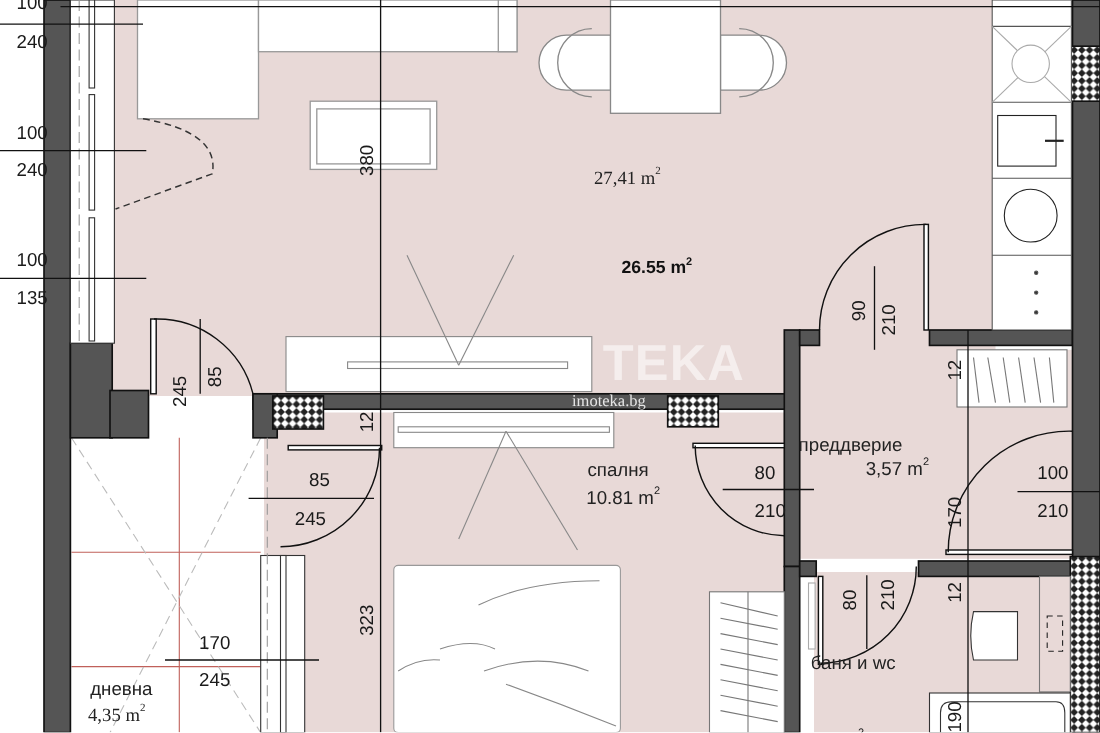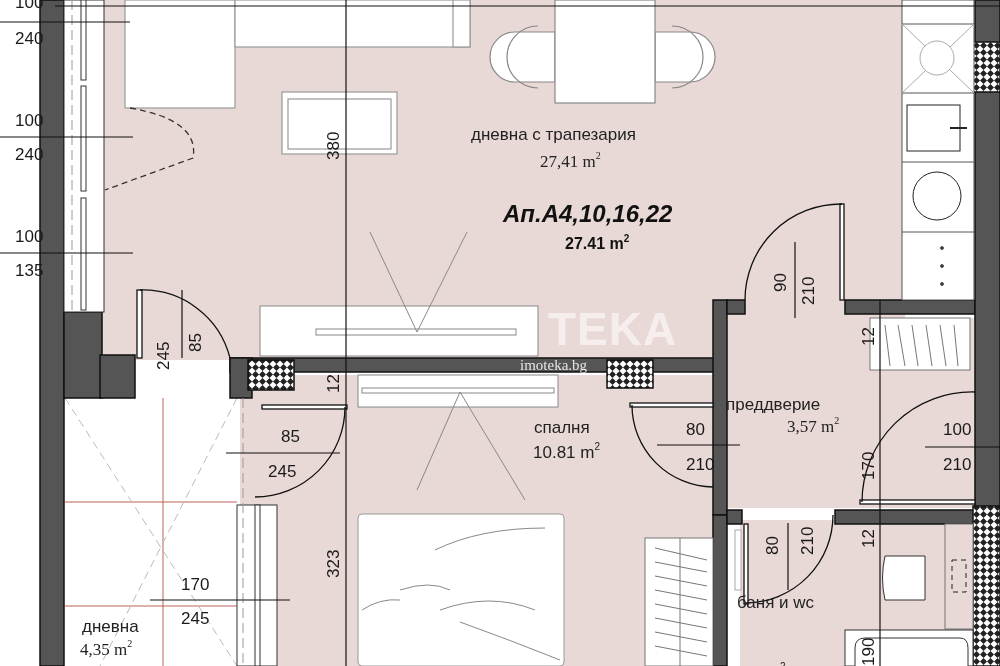--- a/index.html
+++ b/index.html
@@ -196,31 +196,29 @@
       <line x1="657" y1="445" x2="740" y2="445"></line>
       <line x1="925" y1="447" x2="1000" y2="447"></line>
       <line x1="788" y1="523" x2="788" y2="590"></line>
       <line x1="880" y1="300" x2="880" y2="666"></line>
     </g>
   </svg>
 
   <div class="lbl wm-big" style="left:548px;top:306px;">TEKA</div>
   <div class="lbl wm-small" style="left:520px;top:358px;font-family:Liberation Serif, serif;">imoteka.bg</div>
 
-  <div class="lbl apt-title" style="left:503px;top:202px;">Ап.А4,10,16,22</div>
-  <div class="lbl apt-area" style="left:565px;top:236px;"><span>27.41 m</span><sup>2</sup></div>
-
-  <div class="lbl room-name" style="left:471px;top:126px;">дневна с трапезария</div>
+  <div class="lbl apt-area" style="left:565px;top:236px;"><span>26.55 m</span><sup>2</sup></div>
+
   <div class="lbl room-area" style="left:540px;top:153px;font-family:Liberation Serif, serif;"><span>27,41 m</span><sup>2</sup></div>
 
   <div class="lbl room-name" style="left:534px;top:419px;">спалня</div>
   <div class="lbl room-area" style="left:533px;top:444px;"><span>10.81 m</span><sup>2</sup></div>
 
   <div class="lbl room-name" style="left:726px;top:396px;">преддверие</div>
-  <div class="lbl room-area" style="left:787px;top:418px;font-family:Liberation Serif, serif;"><span>3,57 m</span><sup>2</sup></div>
+  <div class="lbl room-area" style="left:787px;top:418px;"><span>3,57 m</span><sup>2</sup></div>
 
   <div class="lbl room-name" style="left:737px;top:594px;">баня и wc</div>
   <div class="lbl room-area" style="left:728px;top:620px;margin-top:44px;"><span>3,99 m</span><sup>2</sup></div>
 
   <div class="lbl room-name" style="left:82px;top:618px;">дневна</div>
   <div class="lbl room-area" style="left:80px;top:641px;font-family:Liberation Serif, serif;"><span>4,35 m</span><sup>2</sup></div>
 
   <div class="lbl dim" style="left:15px;top:-6px;">100</div>
   <div class="lbl dim" style="left:15px;top:30px;">240</div>
   <div class="lbl dim" style="left:15px;top:112px;">100</div>

